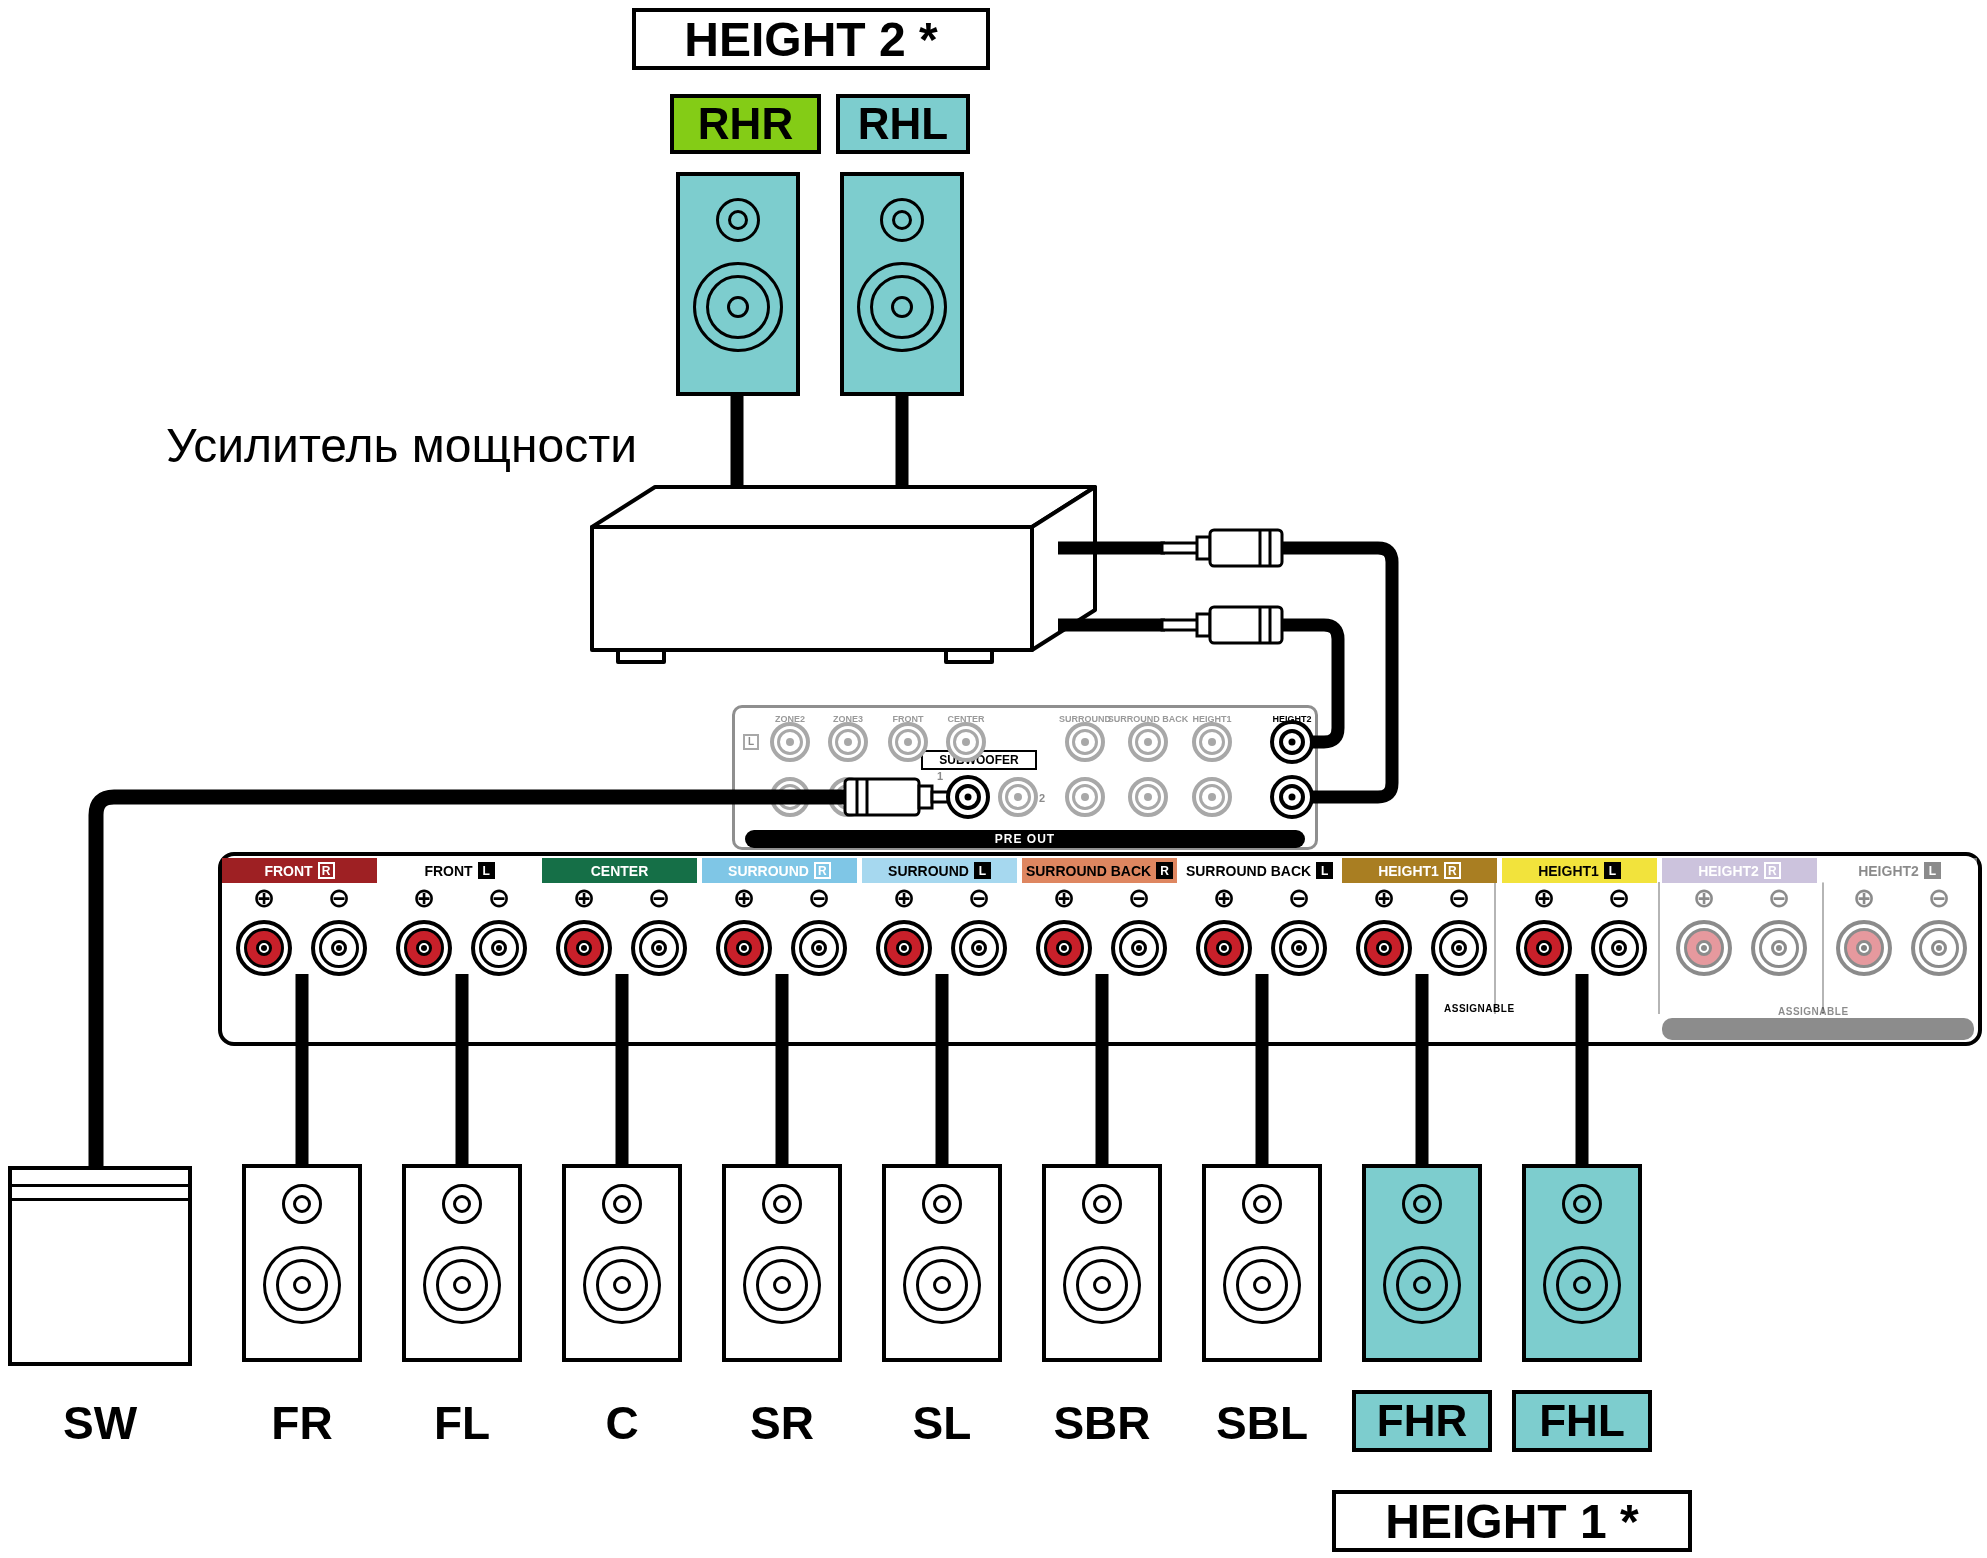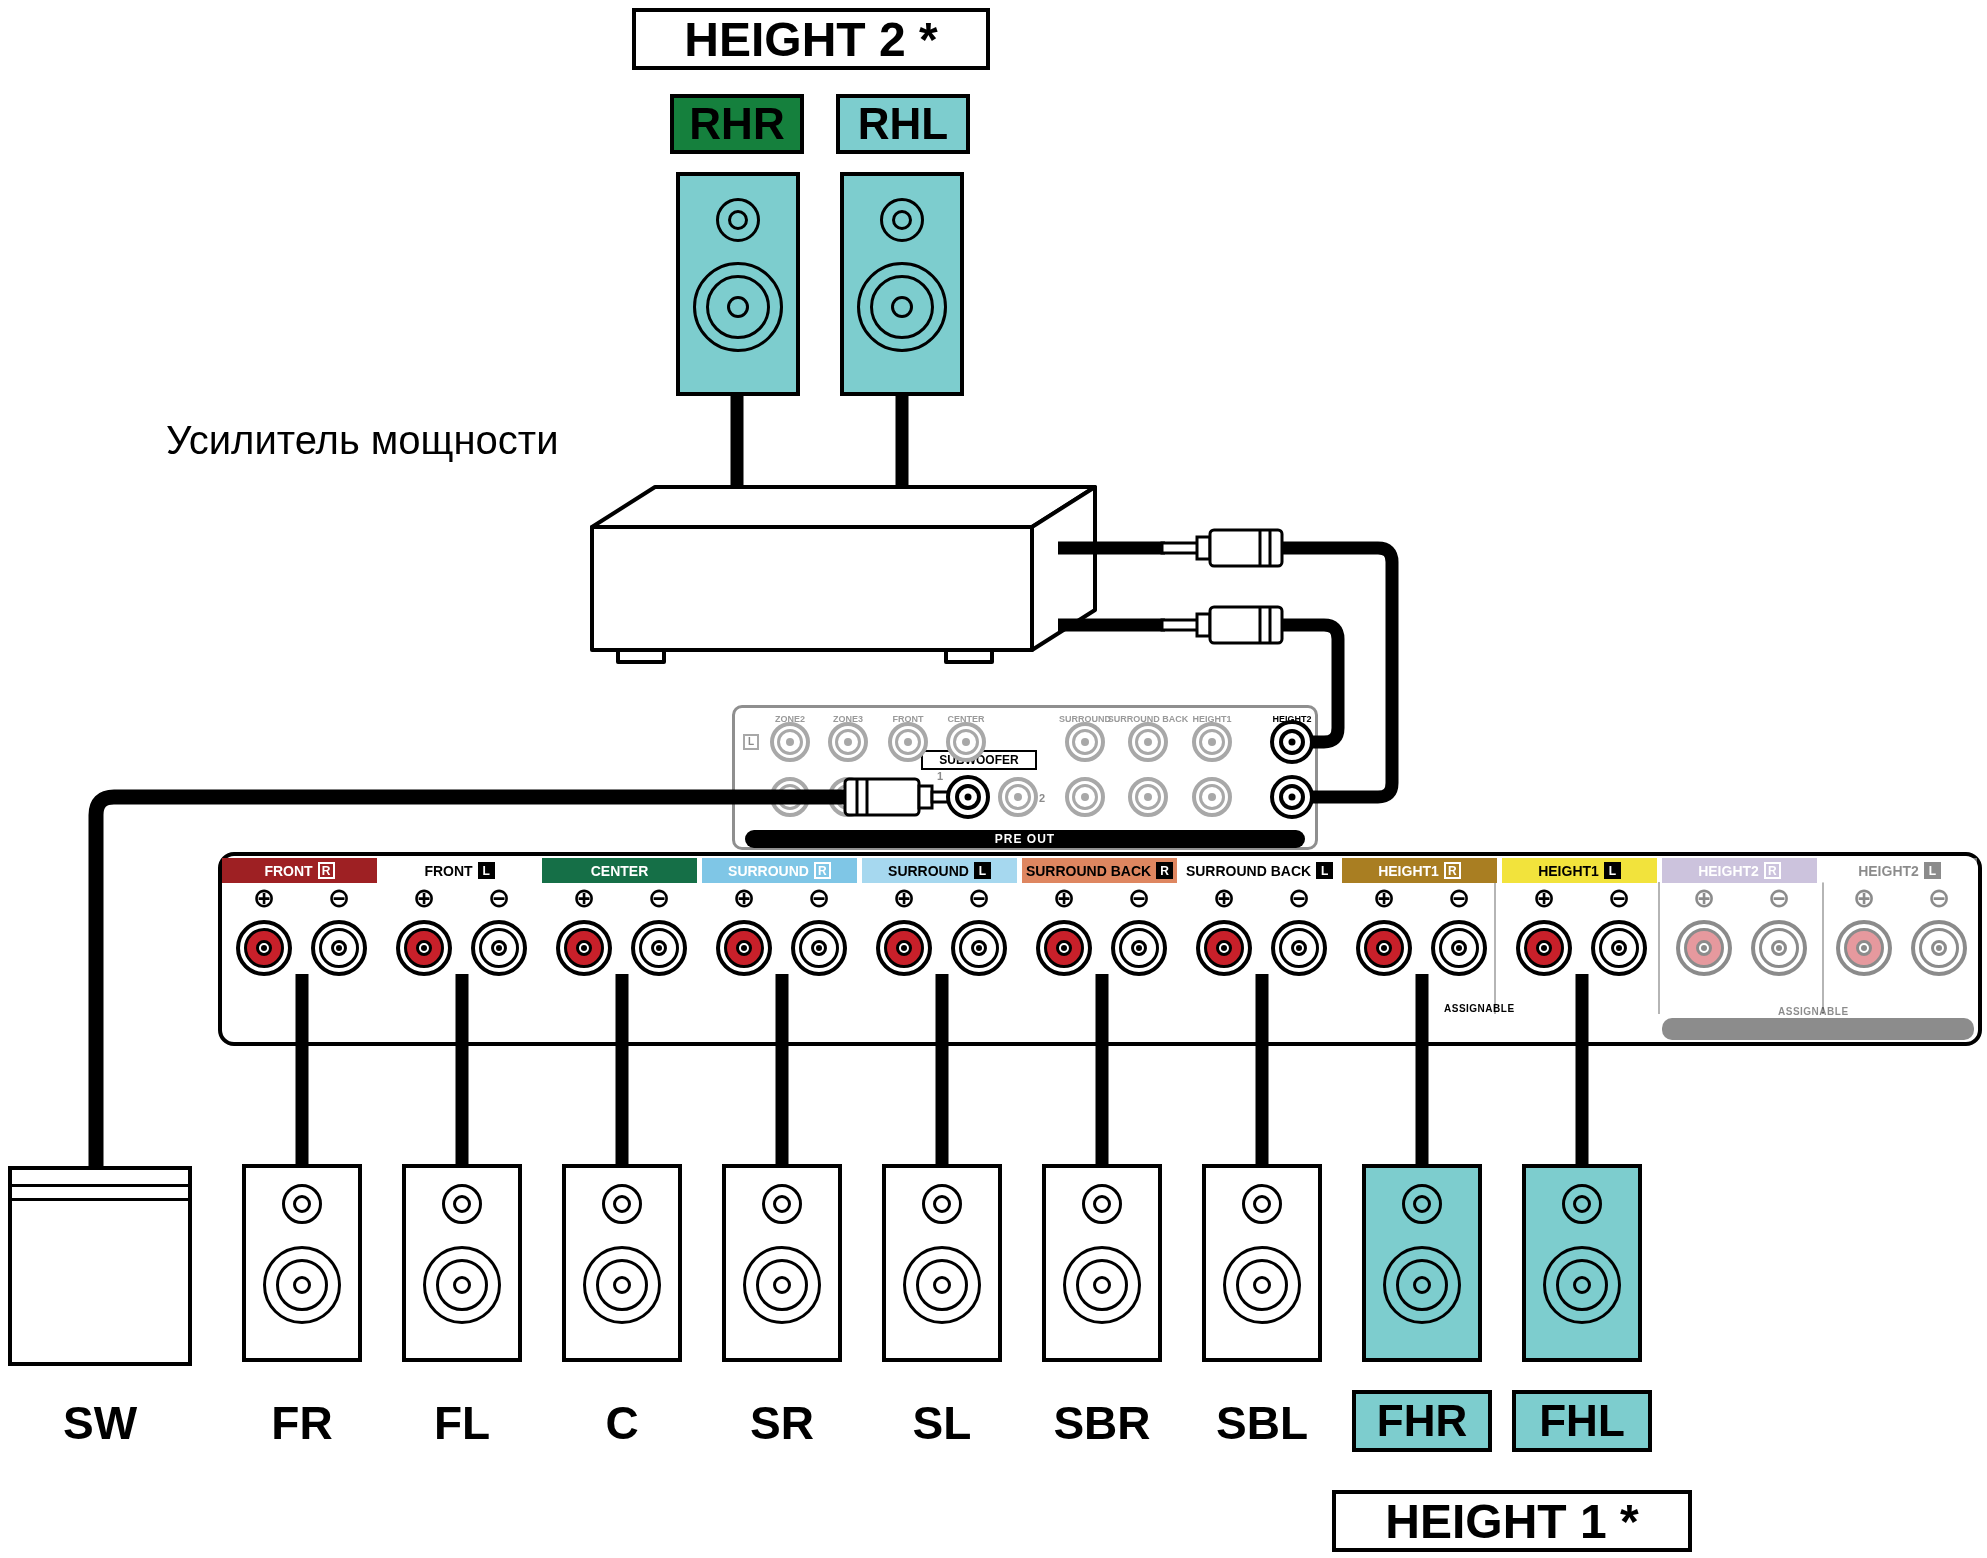--- a/index.html
+++ b/index.html
@@ -30,21 +30,21 @@
 .bar-faded{position:absolute;background:#000;border-radius:10px}
 .preout-lab{position:absolute;top:6px;width:90px;text-align:center;font-size:9px;font-weight:bold;color:#9a9a9a;white-space:nowrap}
 .preout-lab.active{color:#000}
 .gjack{position:absolute;width:40px;height:40px;border:4px solid #a8a8a8;border-radius:50%;background:#fff}
 .gjack-mid{position:absolute;left:3px;top:3px;width:26px;height:26px;border:3px solid #a8a8a8;border-radius:50%}
 .gjack-dot{position:absolute;left:6px;top:6px;width:8px;height:8px;border-radius:50%;background:#a8a8a8}
 #preout-bar{position:absolute;background:#000;color:#fff;border-radius:9px;font-size:12px;font-weight:bold;text-align:center;line-height:18px;letter-spacing:1px}
 #sub-label{position:absolute;border:2px solid #000;background:#fff;font-size:12px;font-weight:bold;text-align:center;line-height:16px}
 .sub-num{position:absolute;font-size:11px;font-weight:bold;color:#8a8a8a}
 #preout-lbox{position:absolute;width:16px;height:16px;border:2px solid #a8a8a8;color:#8a8a8a;font-size:10px;font-weight:bold;text-align:center;line-height:12px}
-#amp-label{font-size:40px}
+#amp-label{font-size:48px}
 </style>
 </head>
 <body>
 
 <div id="page">
 
   <div id="preout">
     <div id="preout-lbox" style="left:8px;top:26px">L</div>
     <div id="sub-label" style="left:186px;top:42px;width:116px;height:20px">SUBWOOFER</div>
     <div class="sub-num" style="left:202px;top:62px">1</div>
@@ -413,21 +413,21 @@
       <circle cx="1292" cy="797" r="3.5" fill="#000"></circle>
     </g>
     <g>
       <circle cx="968" cy="797" r="20" fill="#fff" stroke="#000" stroke-width="4"></circle>
       <circle cx="968" cy="797" r="11" fill="none" stroke="#000" stroke-width="4"></circle>
       <circle cx="968" cy="797" r="3.5" fill="#000"></circle>
     </g>
   </svg>
 
   <div class="fig tag" style="left:632px;top:8px;width:358px;height:62px;font-size:48px">HEIGHT 2 *</div>
-  <div class="fig tag" style="left: 670px; top: 94px; width: 134px; height: 60px; background-color: #15803d;">RHR</div>
+  <div class="fig tag" style="left: 670px; top: 94px; width: 151px; height: 60px; background-color: #84cc16;">RHR</div>
   <div class="fig tag" style="left: 836px; top: 94px; width: 134px; height: 60px; background-color: rgb(125, 205, 206);">RHL</div>
   <div class="fig" id="amp-label" style="left:166px;top:418px">Усилитель мощности</div>
   <div class="fig tag" style="left:1332px;top:1490px;width:360px;height:62px;font-size:48px">HEIGHT 1 *</div>
 <div class="fig spk" style="left: 8px; top: 1166px; width: 184px; height: 200px;">
       <div class="subline" style="top: 14px;"></div>
       <div class="subline" style="top: 28px;"></div>
     </div>
     <div class="fig big-label" style="left: 100px; top: 1396px;">SW</div>
     <div class="fig spk" style="left: 242px; top: 1164px; width: 120px; height: 198px; background: rgb(255, 255, 255);">
       <div class="ring" style="left: 36px; top: 16px; width: 40px; height: 40px;">

